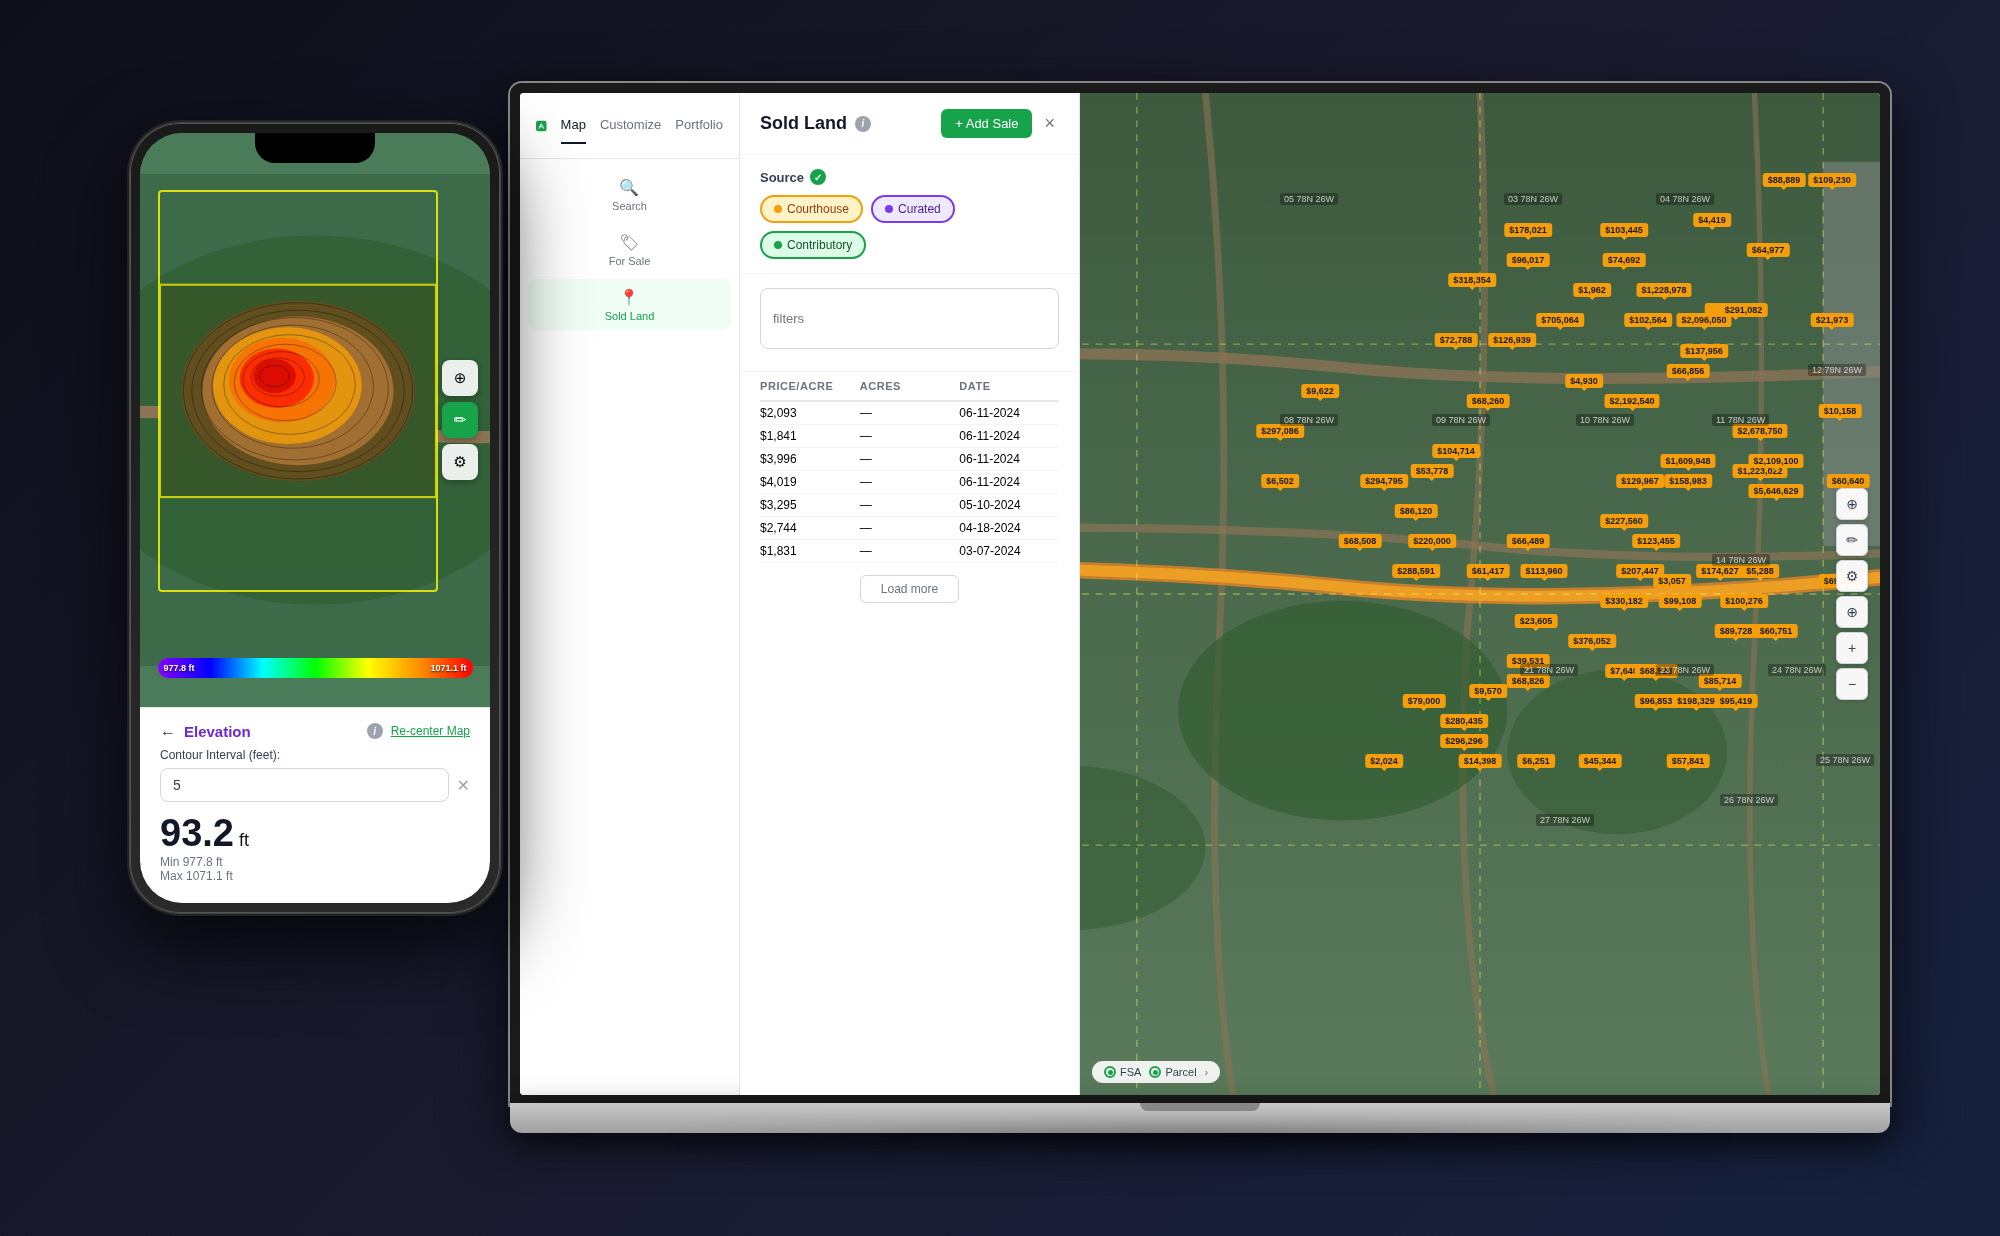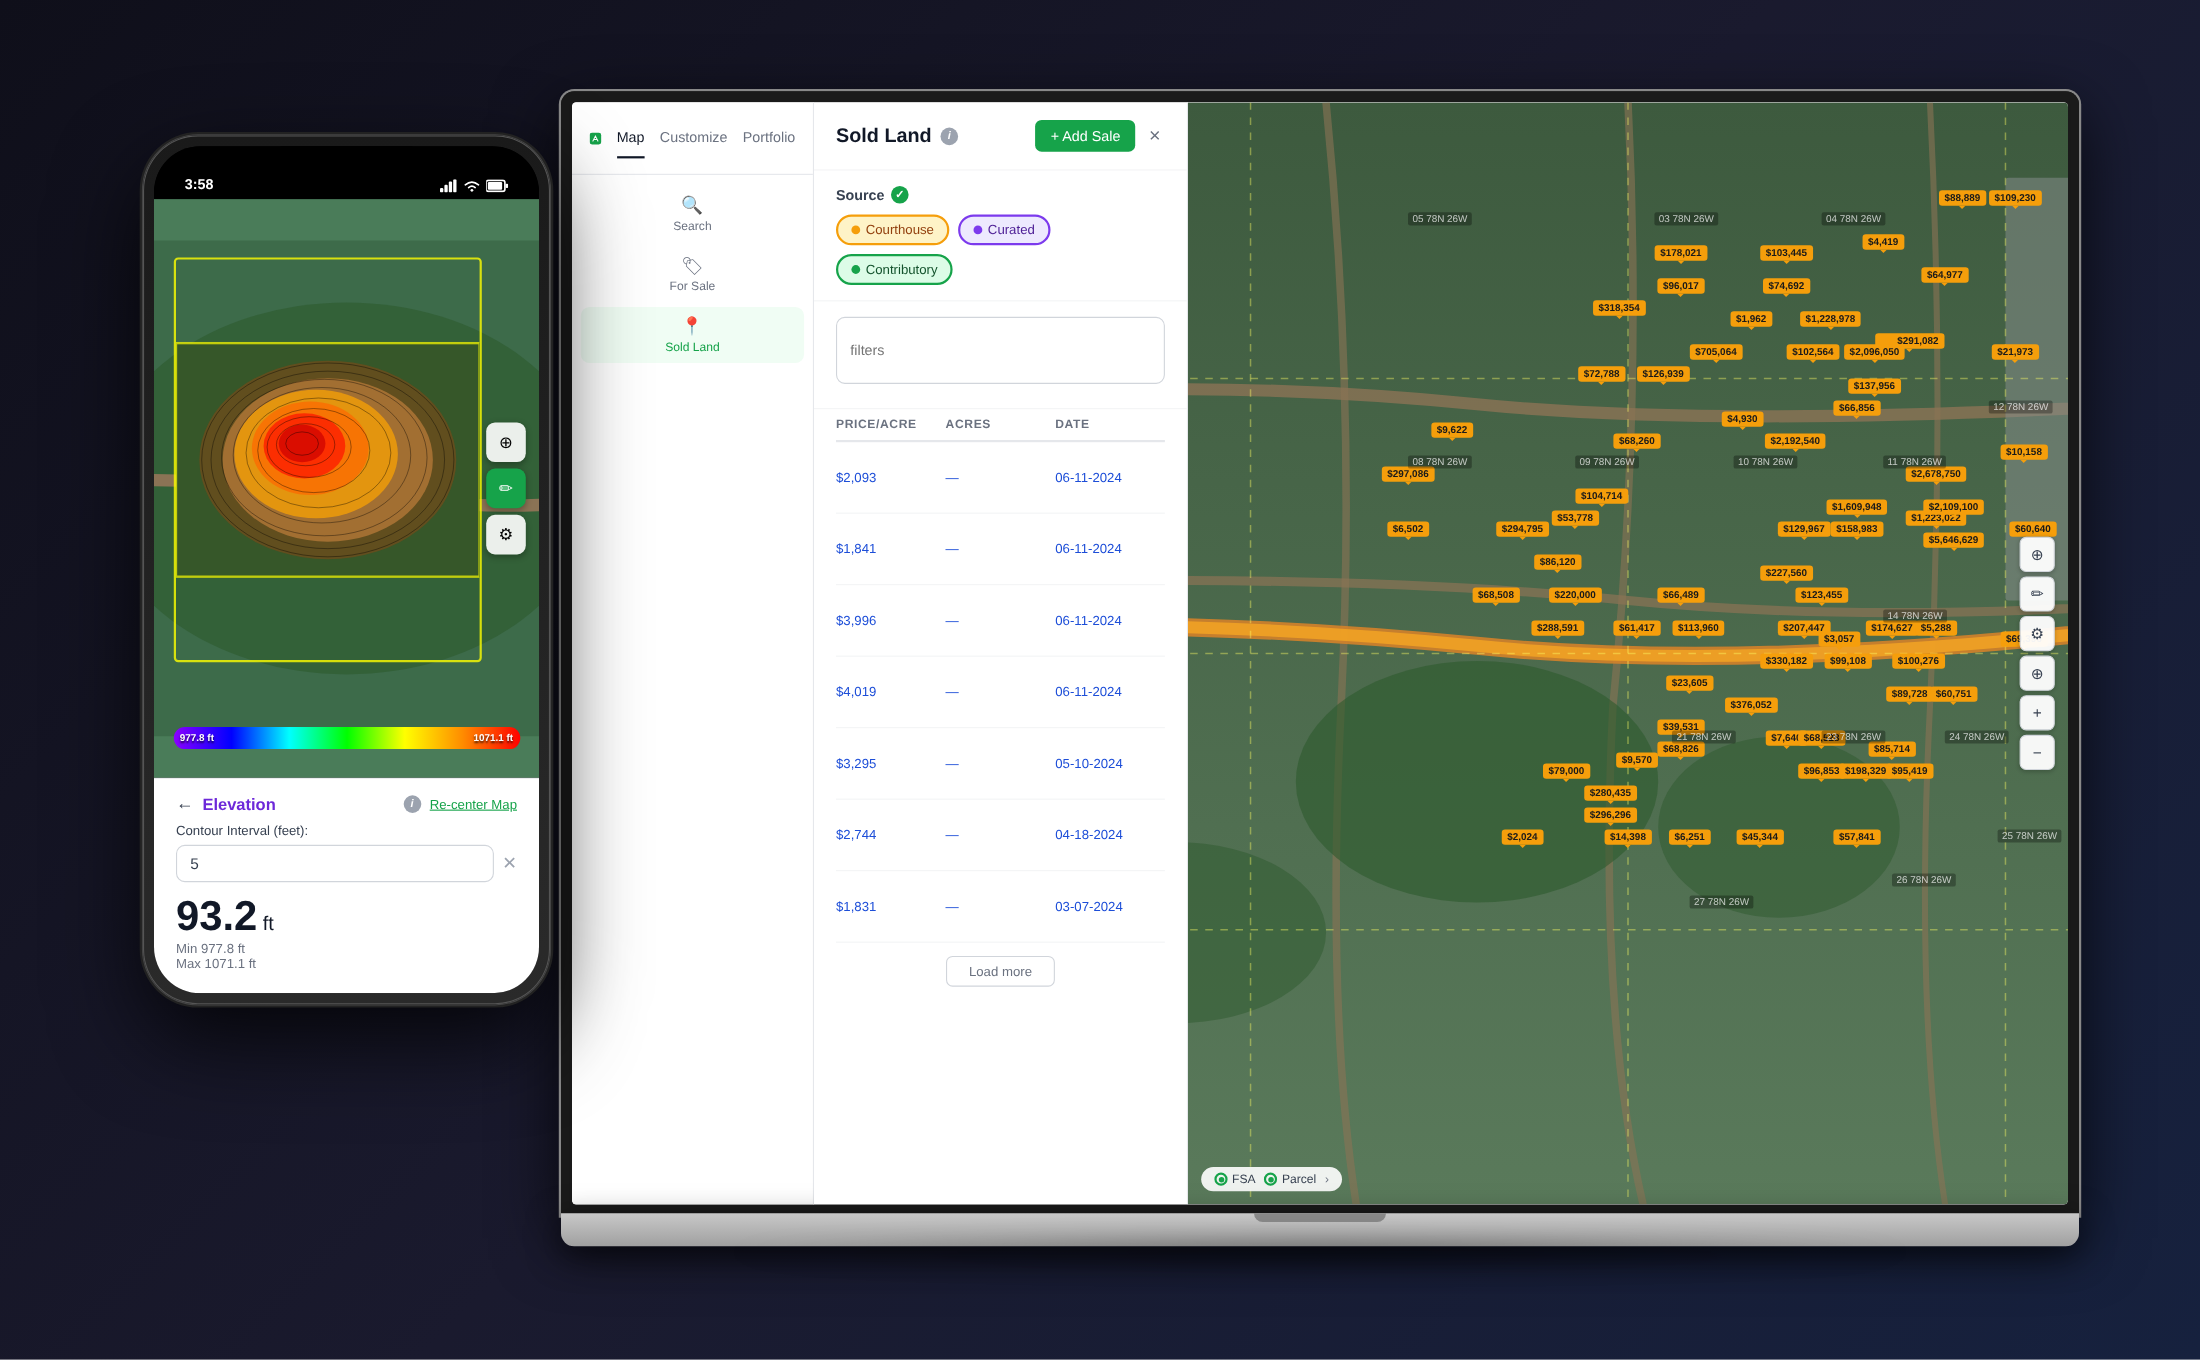--- a/index.html
+++ b/index.html
@@ -335,24 +335,24 @@
       font-size: 11px;
       font-weight: 600;
       color: #6b7280;
       text-transform: uppercase;
       letter-spacing: 0.05em;
     }
 
     .table-row {
       display: grid;
       grid-template-columns: 1fr 1fr 1fr;
-      padding: 25px 0;
+      padding: 4px 0;
       border-bottom: 1px solid #f3f4f6;
       font-size: 12px;
-      color: #1d4ed8;
+      color: #000000;
     }
 
     
     .map-area {
       flex: 1;
       position: relative;
       overflow: hidden;
     }
 
     
@@ -995,41 +995,20 @@
     </div>
     <div class="laptop-body"></div>
     <div class="laptop-shadow"></div>
   </div>
 
   <div class="phone">
     <div class="phone-body">
       <div class="phone-screen">
         <div class="phone-notch"></div>
 
-        <div class="phone-status-bar">
-          <span>3:58</span>
-          <div class="status-right">
-            <svg width="16" height="12" viewBox="0 0 16 12">
-              <rect x="0" y="8" width="3" height="4" fill="#fff" rx="1"></rect>
-              <rect x="4" y="5" width="3" height="7" fill="#fff" rx="1"></rect>
-              <rect x="8" y="2" width="3" height="10" fill="#fff" rx="1"></rect>
-              <rect x="12" y="0" width="3" height="12" fill="#fff" rx="1"></rect>
-            </svg>
-            <svg width="16" height="12" viewBox="0 0 16 12">
-              <path d="M8 10 L8 10" stroke="#fff" stroke-width="2.5" stroke-linecap="round"></path>
-              <path d="M5 7.5 Q8 5 11 7.5" stroke="#fff" stroke-width="1.5" fill="none" stroke-linecap="round"></path>
-              <path d="M2 5 Q8 0 14 5" stroke="#fff" stroke-width="1.5" fill="none" stroke-linecap="round"></path>
-            </svg>
-            <svg width="20" height="12" viewBox="0 0 20 12">
-              <rect x="0" y="1" width="17" height="10" rx="2" stroke="#fff" stroke-width="1.5" fill="none"></rect>
-              <rect x="17.5" y="4" width="2.5" height="4" rx="1" fill="#fff"></rect>
-              <rect x="1.5" y="2.5" width="13" height="7" rx="1" fill="#fff"></rect>
-            </svg>
-          </div>
-        </div>
 
         <div class="phone-map-area">
           <div class="elevation-map">
             
             <svg width="100%" height="100%" viewBox="0 0 350 280" preserveAspectRatio="xMidYMid slice">
               <rect width="350" height="280" fill="#4a7c59"></rect>
 
               <rect x="20" y="20" width="310" height="240" fill="#3d6b4a" rx="3"></rect>
               <ellipse cx="175" cy="140" rx="120" ry="90" fill="#2d5a2d" opacity="0.6"></ellipse>
 

